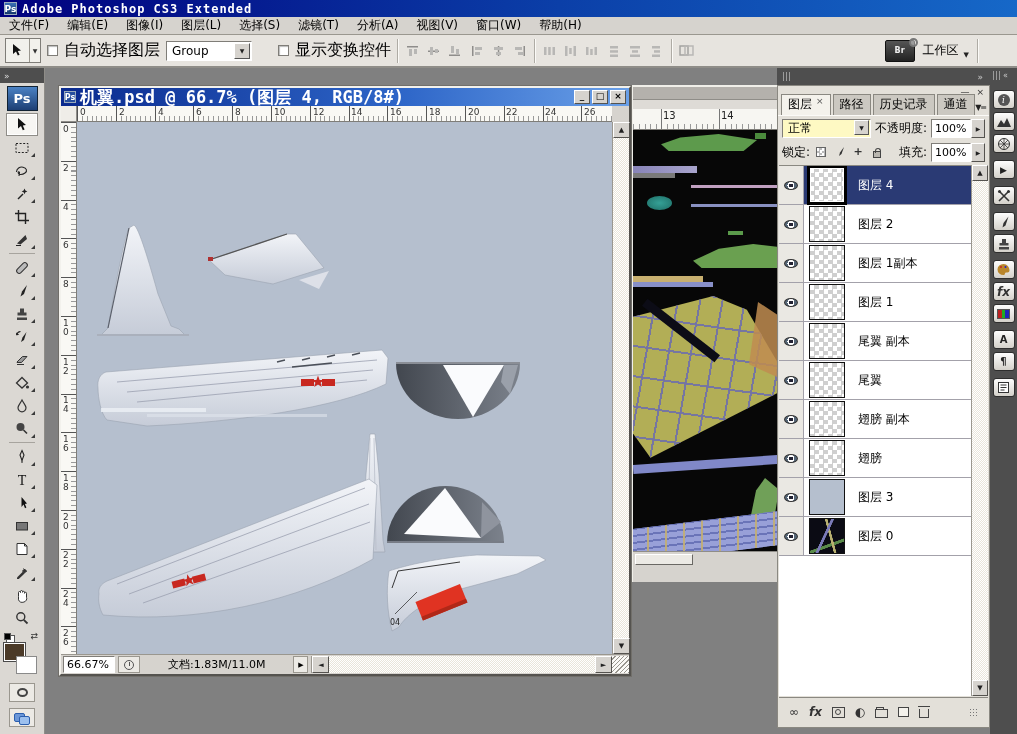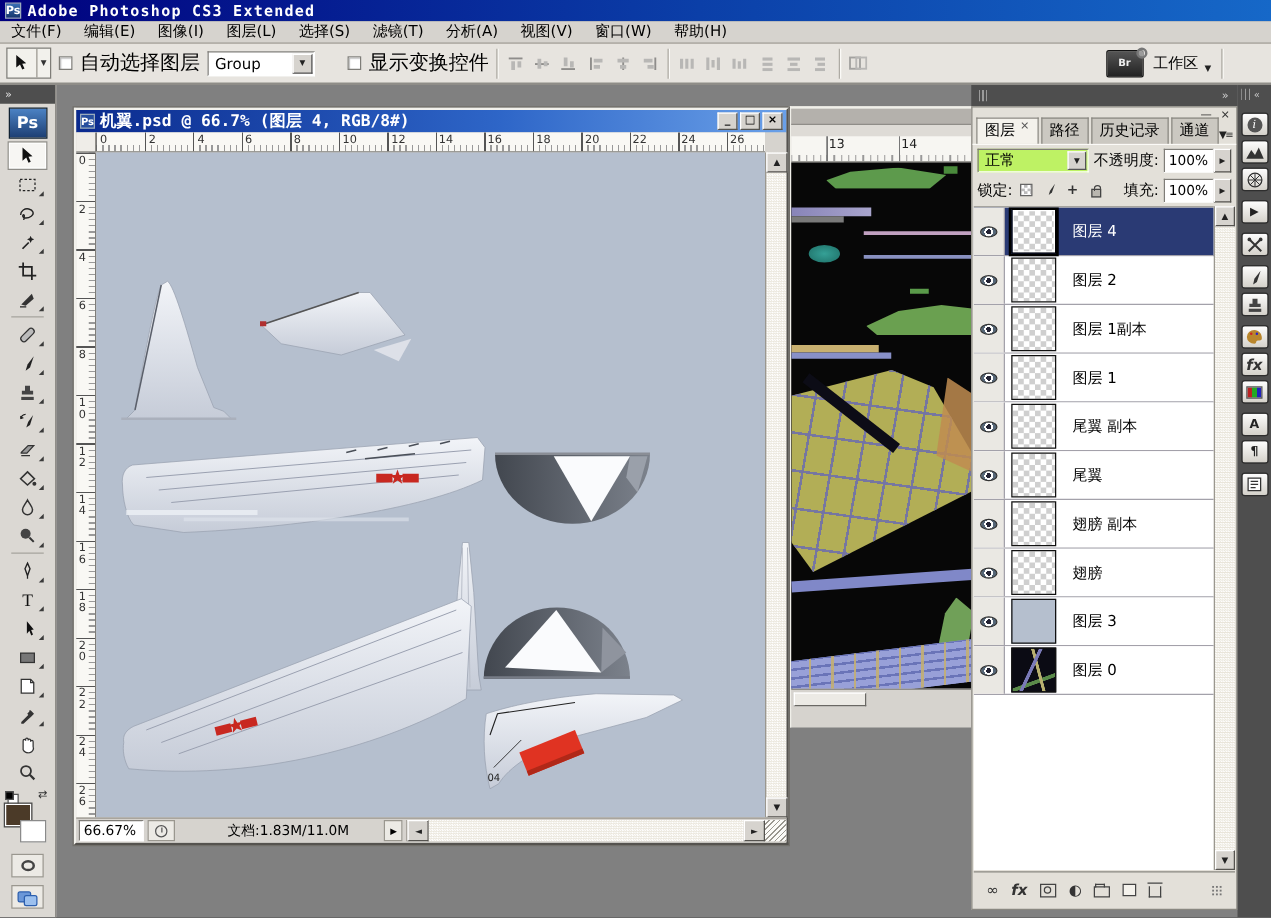--- a/index.html
+++ b/index.html
@@ -101,21 +101,21 @@
   .bg-hscroll{position:relative;height:16px;background:#d6d3ce;border-top:1px solid #8f8d88}
   .bg-thumb{position:absolute;left:2px;top:2px;width:58px;height:11px;background:#eceae5;border:1px solid;border-color:#fff #6a6864 #6a6864 #fff}
 
   
   .docwin{position:absolute;left:59px;top:86px;width:572px;height:590px;background:#d6d3ce;
     border:2px solid;border-color:#f2f1ec #55534f #55534f #f2f1ec;outline:1px solid #716f6a}
   .doc-titlebar{height:18px;display:flex;align-items:center;gap:4px;padding:0 3px;color:#fff;
     background:linear-gradient(90deg,#0a2a8e 0%,#2e66c8 60%,#6aa0e8 100%)}
   .doc-logo{width:12px;height:12px;background:#274f9e;border:1px solid #9ab;font-size:8px;font-weight:bold;
     color:#fff;display:flex;align-items:center;justify-content:center;flex:0 0 auto}
-  .doc-title{font-family:"DejaVu Sans Mono","Liberation Mono",monospace;font-weight:bold;font-size:13px;white-space:nowrap}
+  .doc-title{font-family:"DejaVu Sans Mono","Liberation Mono",monospace;font-weight:bold;font-size:17px;white-space:nowrap}
   .winbtns{margin-left:auto;display:flex;gap:2px}
   .wbtn{width:16px;height:14px;background:#d6d3ce;border:1px solid;border-color:#fff #55534f #55534f #fff;
     font-size:9px;line-height:11px;text-align:center;font-weight:bold;color:#000}
   .doc-body{position:absolute;left:0;right:0;top:18px;bottom:0;background:#d6d3ce}
   .ruler-corner{position:absolute;left:0;top:0;width:16px;height:16px;background:#efede8;border-right:1px solid #8f8d88;border-bottom:1px solid #8f8d88}
   .hruler{position:absolute;left:16px;top:0;right:17px;height:16px;background:#f9f8f4;border-bottom:1px solid #7f7d78;
     background-image:repeating-linear-gradient(90deg,#555 0 1px,transparent 1px 38.8px),
                      repeating-linear-gradient(90deg,#999 0 1px,transparent 1px 4.85px);
     background-size:100% 100%,100% 5px;background-position:0 0,0 100%;background-repeat:no-repeat,repeat-x}
   .hruler span{position:absolute;top:1px;font-size:9px;color:#333}
@@ -129,21 +129,21 @@
     background:conic-gradient(#fff 0 25%,#e9e5da 0 50%,#fff 0 75%,#e9e5da 0);background-size:2px 2px}
   .sbtn{position:absolute;left:0;width:17px;height:16px;background:#d6d3ce;border:1px solid;border-color:#fff #55534f #55534f #fff;
     font-size:7px;display:flex;align-items:center;justify-content:center;color:#222}
   .statusbar{position:absolute;left:0;right:0;bottom:0;height:20px;background:#d6d3ce;border-top:1px solid #9a978f;
     display:flex;align-items:center}
   .zoombox{width:52px;height:17px;margin-left:2px;background:#fff;border:1px solid;border-color:#7f7d78 #fff #fff #7f7d78;
     font-size:11px;display:flex;align-items:center;padding:0 3px}
   .clock-btn{width:22px;height:17px;margin-left:3px;border:1px solid #9a978f;background:#eceae5;display:flex;align-items:center;justify-content:center}
   .clock-face{width:10px;height:10px;border:1px solid #555;border-radius:50%;position:relative}
   .clock-face::after{content:"";position:absolute;left:4px;top:1px;width:1px;height:4px;background:#555}
-  .docinfo{margin-left:42px;font-size:11px;white-space:nowrap}
+  .docinfo{margin-left:28px;font-size:11px;white-space:nowrap}
   .info-arrow{width:15px;height:17px;margin-left:28px;border:1px solid #9a978f;background:#eceae5;
     font-size:7px;display:flex;align-items:center;justify-content:center}
   .hscroll{flex:1;height:17px;margin-left:3px;display:flex;align-items:stretch;border-left:1px solid #9a978f}
   .hs-btn{width:17px;background:#d6d3ce;border:1px solid;border-color:#fff #55534f #55534f #fff;
     font-size:7px;display:flex;align-items:center;justify-content:center;color:#222}
   .hs-track{flex:1;background:conic-gradient(#fff 0 25%,#e9e5da 0 50%,#fff 0 75%,#e9e5da 0);background-size:2px 2px}
   .grip-corner{width:17px;height:17px;background:repeating-linear-gradient(135deg,#fbfaf7 0 2px,#9a978f 2px 3px)}
 
   
   .dockbar{position:absolute;left:777px;top:68px;width:213px;height:17px;background:#4e4e4e;color:#ccc;
@@ -154,22 +154,22 @@
   
   .panel{position:absolute;left:777px;top:85px;width:213px;height:643px;background:#e3e0d9;border:1px solid #8a8881}
   .panel-minirow{height:12px;display:flex;justify-content:flex-end;align-items:center;gap:7px;padding:0 5px;font-size:9px;color:#333}
   .panel-minirow span{line-height:9px}
   .tabs{display:flex;align-items:flex-end;height:18px;padding:0 3px;border-bottom:1px solid #fbfaf7;position:relative}
   .tab{font-size:12px;padding:1px 6px 2px;background:#cbc8c1;border:1px solid #8a8881;border-bottom:none;margin-right:2px;white-space:nowrap;display:flex;align-items:flex-start;gap:4px}
   .tab.active{background:#f4f2ec}
   .tab .tclose{font-size:9px;color:#555}
   .panel-menu-btn{position:absolute;right:3px;bottom:3px;font-size:8px;color:#222;letter-spacing:-1px}
   .blendrow,.lockrow{display:flex;align-items:center;gap:4px;padding:0 4px;height:24px}
-  .ps-select{width:98px;height:19px;background:#bef264;border:1px solid;border-color:#7f7d78 #fff #fff #7f7d78;
-    display:flex;align-items:center;justify-content:space-between;padding:0 1px 0 5px;font-size:12px}
+  .ps-select{width:98px;height:19px;background:#fef9c3;border:1px solid;border-color:#7f7d78 #fff #fff #7f7d78;
+    display:flex;justify-content:space-between;padding:0 1px 0 5px;font-size:12px}
   .plabel{font-size:12px;white-space:nowrap}
   .valwrap{display:flex;align-items:stretch;height:19px}
   .valbox{width:40px;background:#fff;border:1px solid;border-color:#7f7d78 #fff #fff #7f7d78;font-size:11px;
     display:flex;align-items:center;padding:0 3px}
   .side-btn{width:14px;background:#d6d3ce;border:1px solid;border-color:#fff #55534f #55534f #fff;
     font-size:6px;display:flex;align-items:center;justify-content:center;color:#222}
   .lock-ico{width:16px;height:15px;display:flex;align-items:center;justify-content:center}
   .lk-checker{width:10px;height:10px;border:1px solid #666;background:conic-gradient(#bbb 0 25%,#fff 0 50%,#bbb 0 75%,#fff 0);background-size:5px 5px}
   .lk-move{font-size:11px;font-weight:bold;color:#333;line-height:10px}
   .lk-lock{width:8px;height:7px;border:1px solid #444;background:#b9b6af;position:relative;margin-top:4px}

